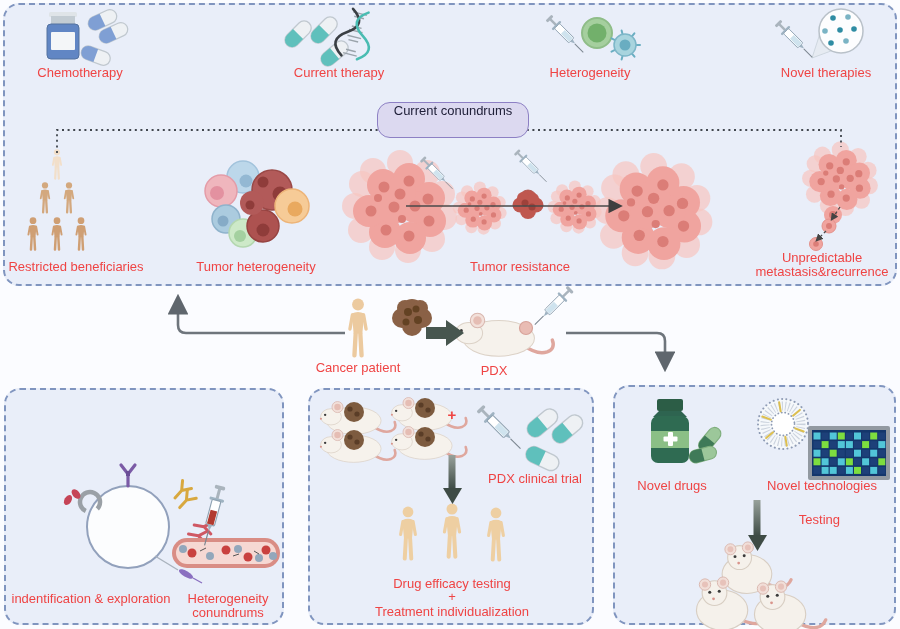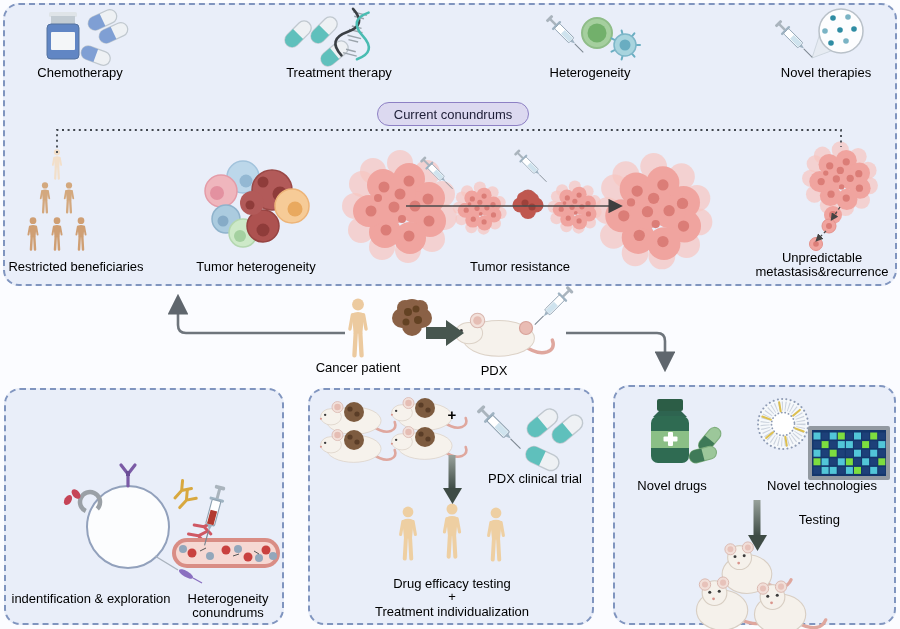--- a/index.html
+++ b/index.html
@@ -1,26 +1,26 @@
 <!DOCTYPE html>
 <html><head>
 <meta charset="utf-8">
 <style>
   html,body{margin:0;padding:0;background:#fff}
   .canvas{position:relative;width:900px;height:629px;background:#fbfcff;
           font-family:"Liberation Sans",sans-serif;overflow:hidden}
   .panel{position:absolute;border:2.5px dashed #8095bf;border-radius:16px;
          background:#e9eef9;box-sizing:border-box;z-index:0}
-  .lbl{position:absolute;font-size:13px;line-height:14px;color:#000000;
+  .lbl{position:absolute;font-size:13px;line-height:14px;color:#ef4444;
        text-align:center;z-index:3}
   .tl{text-align:right}
   .plus{font-size:15px;font-weight:bold}
-  .badge{position:absolute;left:377px;top:102px;width:152px;height:24px;
+  .badge{position:absolute;left:377px;top:102px;width:152px;height:36px;
          background:#dcd9f0;border:1.8px solid #8d80c4;border-radius:13px;
-         display:flex;align-items:center;justify-content:center;font-size:13px;
+         display:flex;align-items:flex-start;justify-content:center;font-size:13px;
          color:#21213a;z-index:4;box-sizing:border-box}
   svg.layer{position:absolute;left:0;top:0}
   #art{z-index:1}
   #connectors{z-index:2;pointer-events:none}
   .c1{fill:#1d4079}.c2{fill:#52c6d8}.c3{fill:#7ddd3f}
 </style>
 </head>
 <body>
 
 <div class="canvas">
@@ -439,21 +439,21 @@
     <polygon points="443,488 462,488 452.5,504" fill="#3e4b45"></polygon>
     <rect x="753.5" y="500" width="7" height="36" fill="url(#gArr)"></rect>
     <polygon points="748,535 767,535 757.5,551" fill="#3e4b45"></polygon>
   </svg>
 
   <div class="badge">
     <span>Current conundrums</span>
   </div>
 
   <div class="lbl" style="left:10px;top:66px;width:140px">Chemotherapy</div>
-  <div class="lbl" style="left:269px;top:66px;width:140px">Treatment therapy</div>
+  <div class="lbl" style="left:269px;top:66px;width:140px">Current therapy</div>
   <div class="lbl" style="left:520px;top:66px;width:140px">Heterogeneity</div>
   <div class="lbl" style="left:756px;top:66px;width:140px">Novel therapies</div>
 
   <div class="lbl" style="left:6px;top:260px;width:140px">Restricted beneficiaries</div>
   <div class="lbl" style="left:181px;top:260px;width:150px">Tumor heterogeneity</div>
   <div class="lbl" style="left:450px;top:260px;width:140px">Tumor resistance</div>
   <div class="lbl" style="left:732px;top:251px;width:180px">
     <div>Unpredictable</div>
     <div>metastasis&amp;recurrence</div>
   </div>

